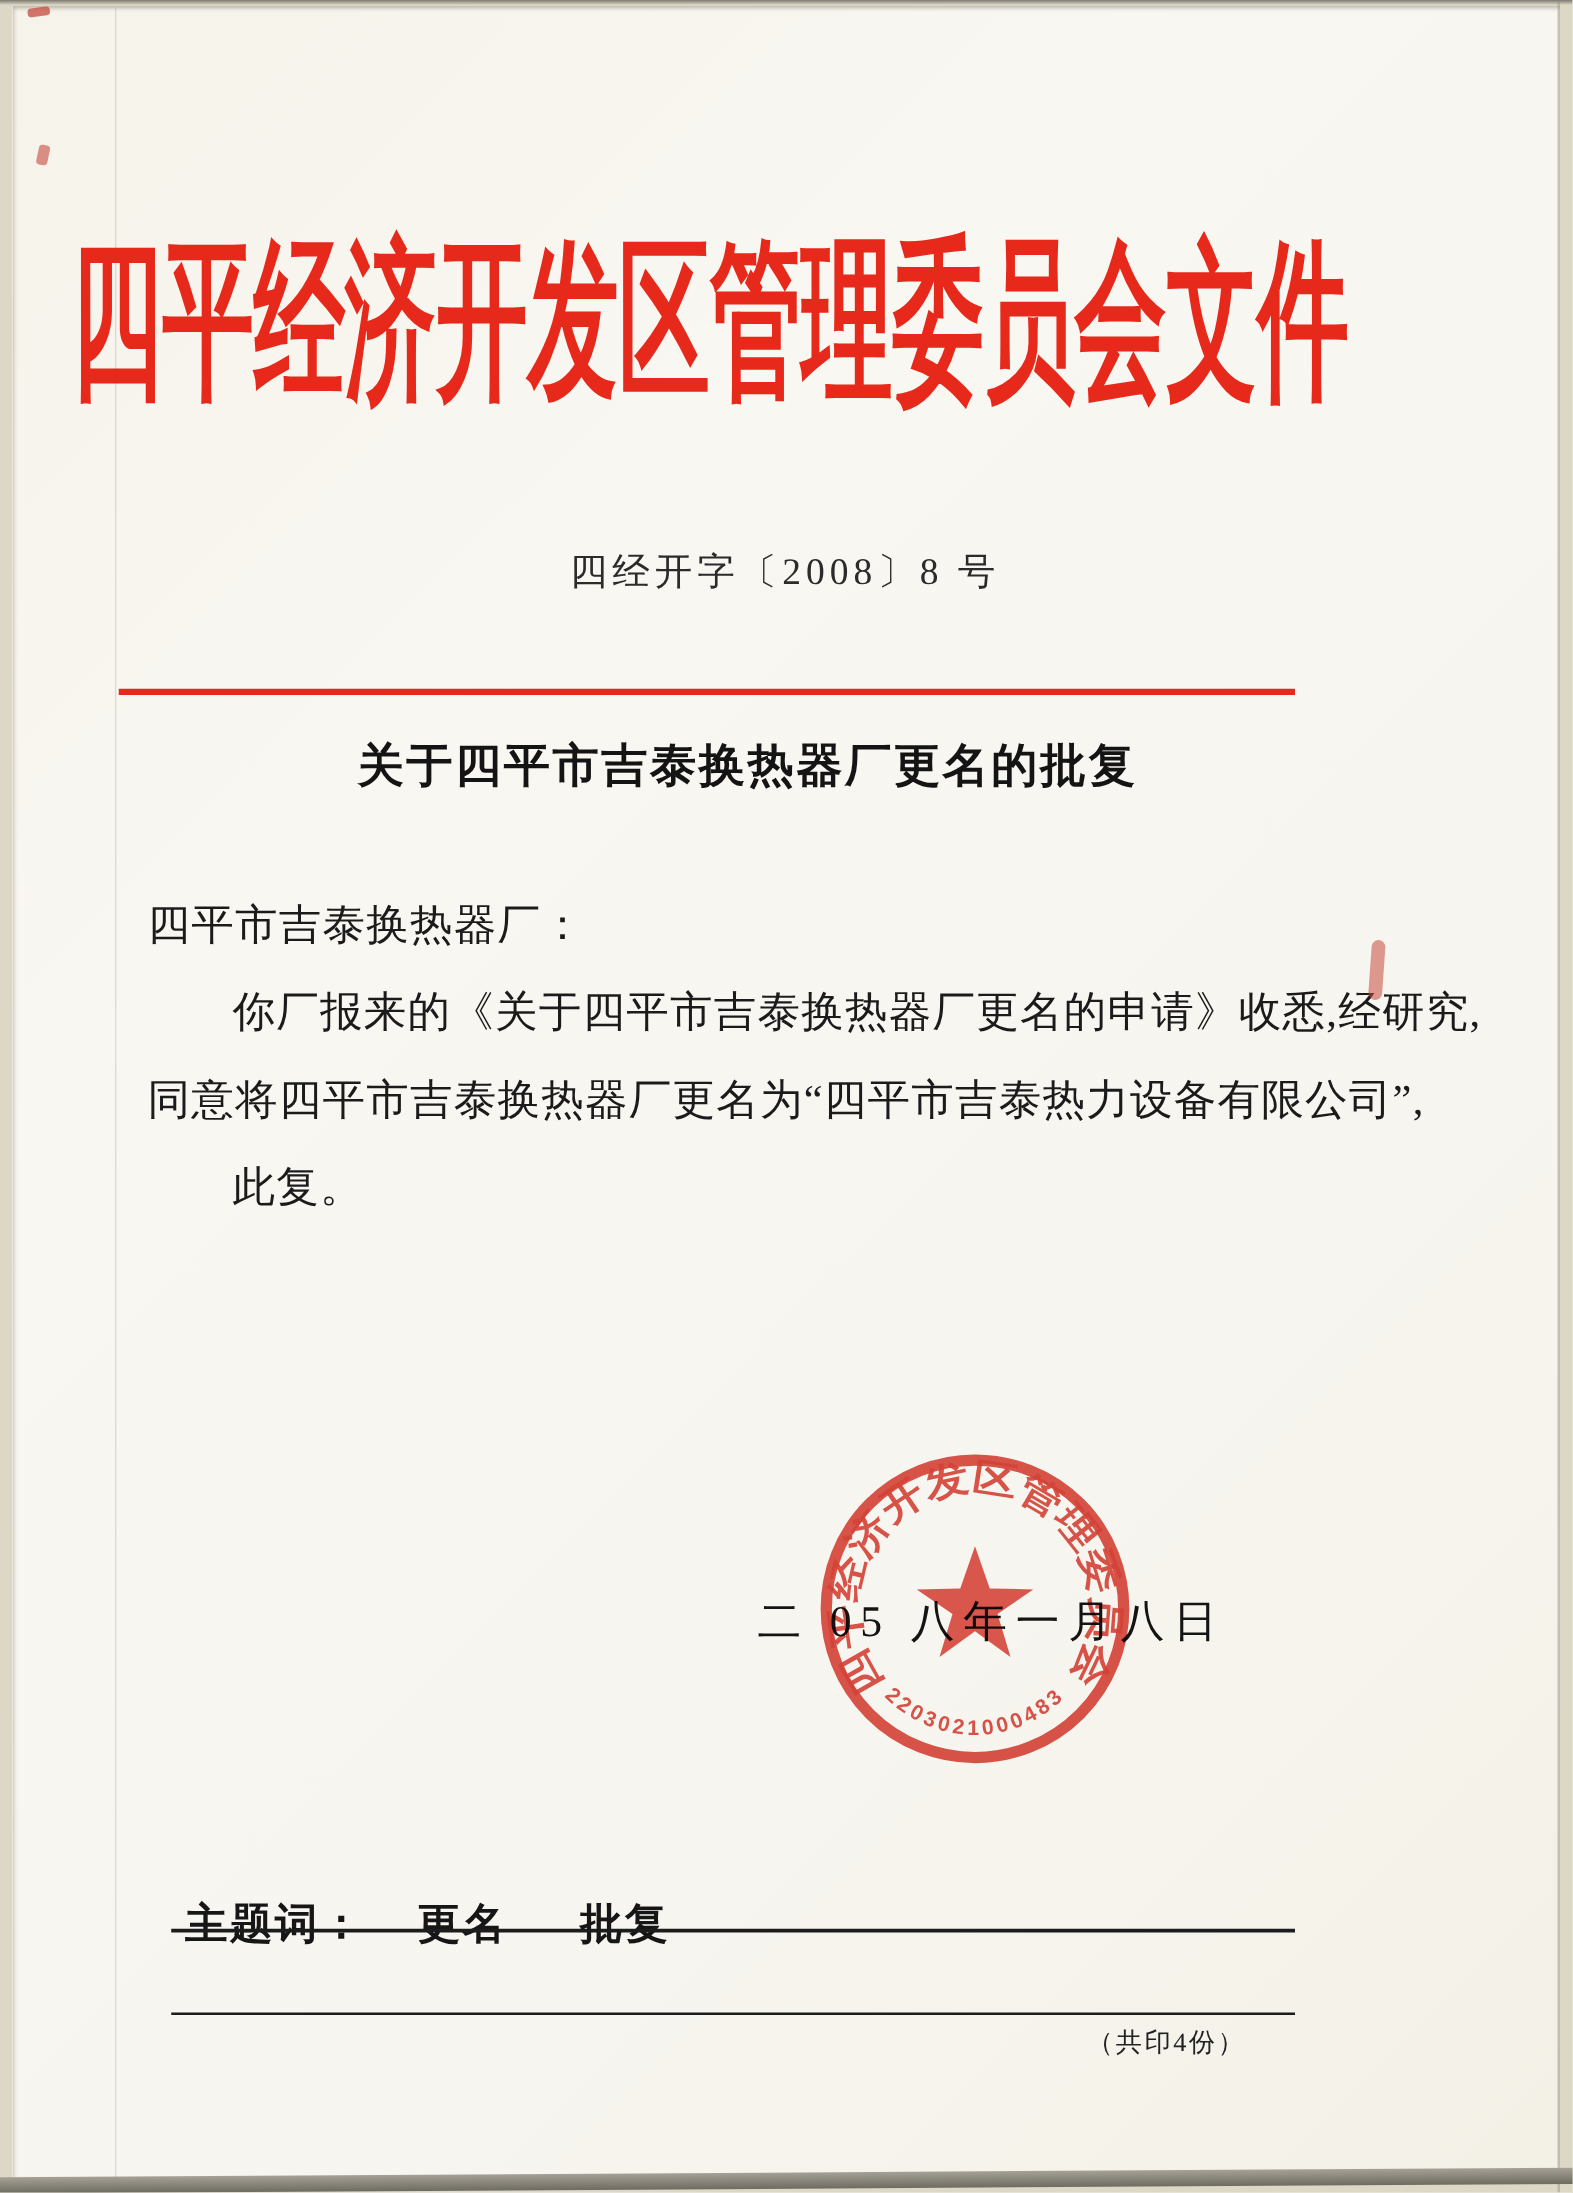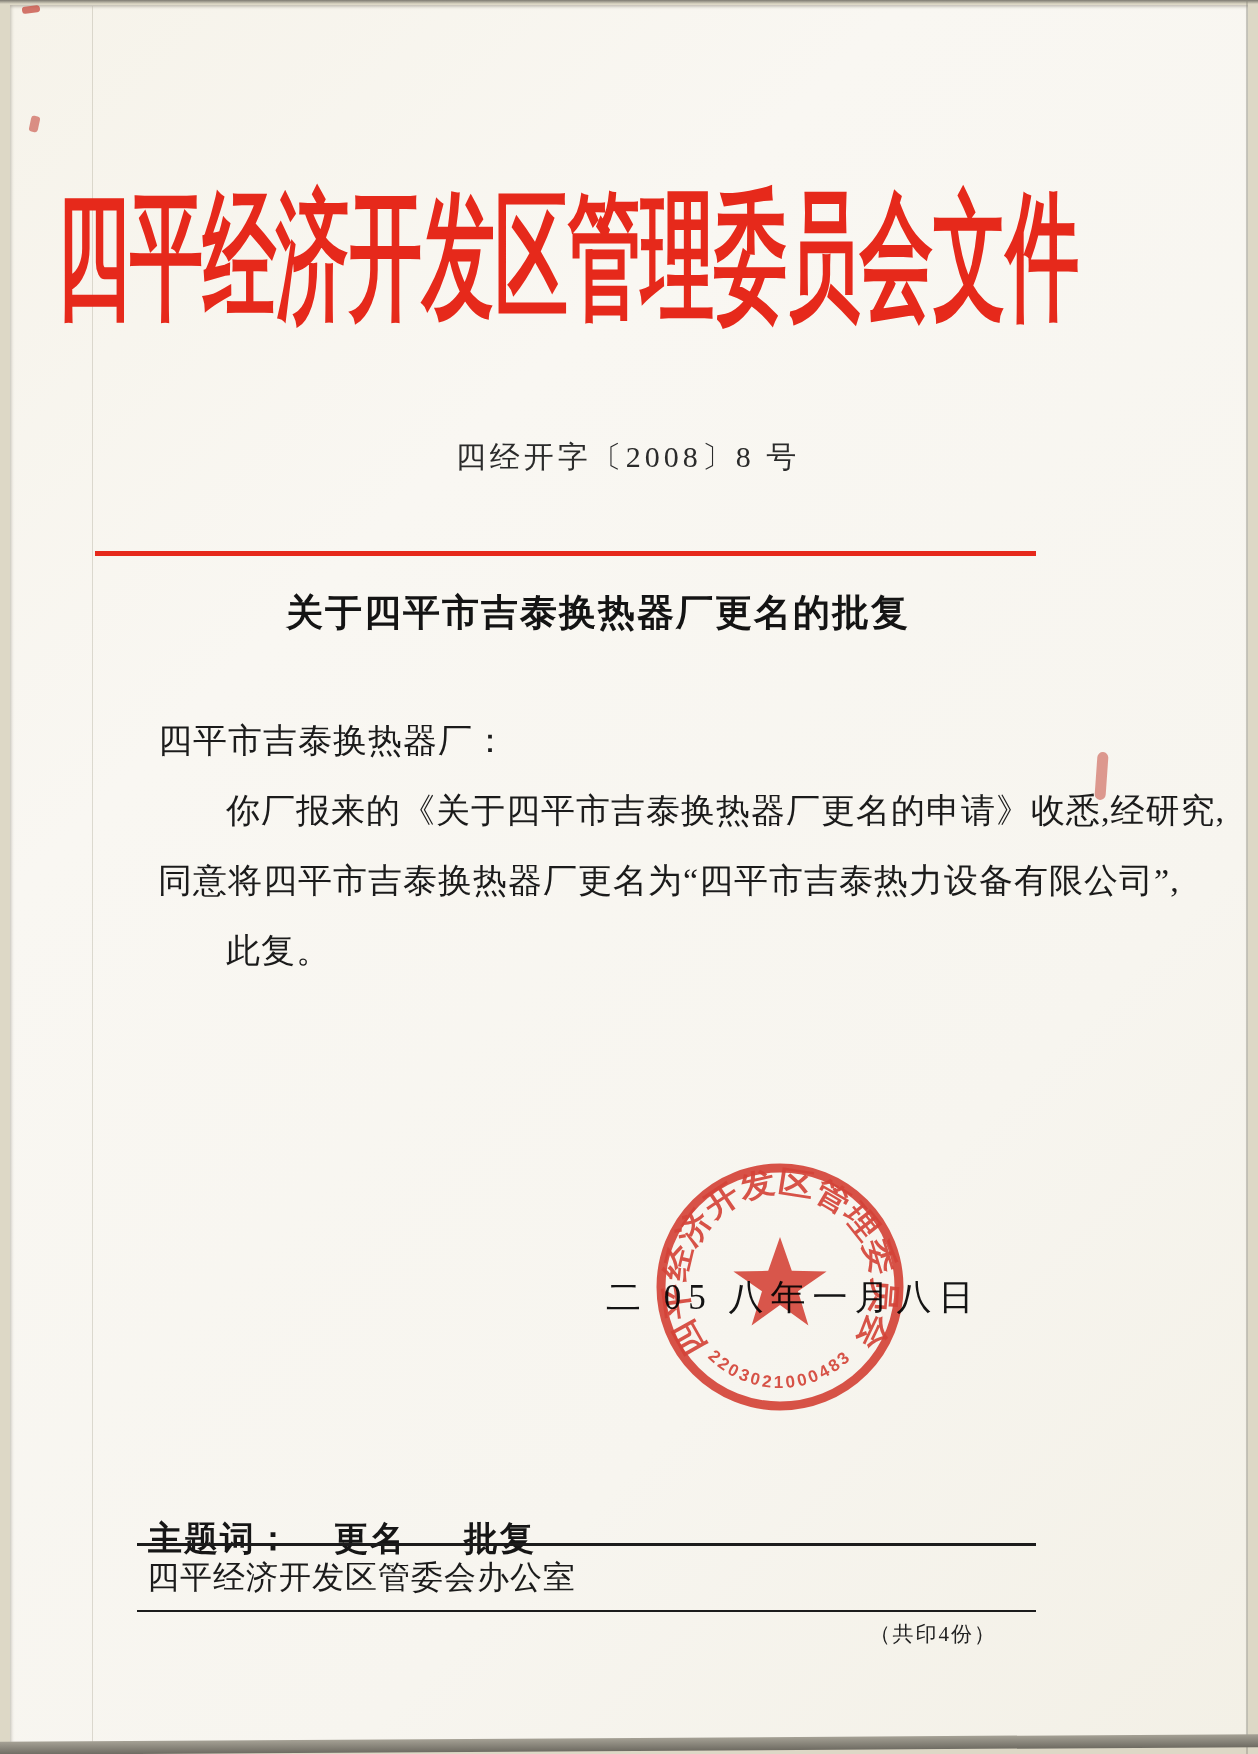--- a/index.html
+++ b/index.html
@@ -50,21 +50,21 @@
   }
   .doc-title{
     position:absolute;left:125px;top:588px;width:946px;
     text-align:center;font-size:37px;font-weight:700;color:#141414;
     font-family:"Liberation Sans", sans-serif;letter-spacing:2px;
   }
   .body-block{
     position:absolute;left:118px;top:706px;width:940px;
     font-size:34px;color:#1b1b1b;line-height:70px;letter-spacing:1px;
   }
-  .body-line{white-space:nowrap;margin-left:40px;}
+  .body-line{white-space:nowrap;}
   .indent{text-indent:68px;}
   .doc-date{
     position:absolute;left:606px;top:1274px;
     font-size:35px;color:#141414;letter-spacing:7px;white-space:nowrap;
   }
   .seal{
     position:absolute;left:652px;top:1158px;width:256px;height:256px;
     mix-blend-mode:multiply;opacity:.93;
   }
   .subject-row{
@@ -129,21 +129,20 @@
 
 <div class="subject-row">
   <span>主题词：</span>
   <span class="term1">更名</span>
   <span class="term2">批复</span>
 </div>
 
 <div class="hr1"></div>
 
 <div class="footer-row">
-  <span class="issuer">四平经济开发区管委会办公室</span>
 </div>
 
 <div class="hr2"></div>
 
 <div class="copies">（共印4份）</div>
 
 <div class="red-mark mark-a"></div>
 <div class="red-mark mark-b"></div>
 <div class="red-mark mark-c"></div>
 

